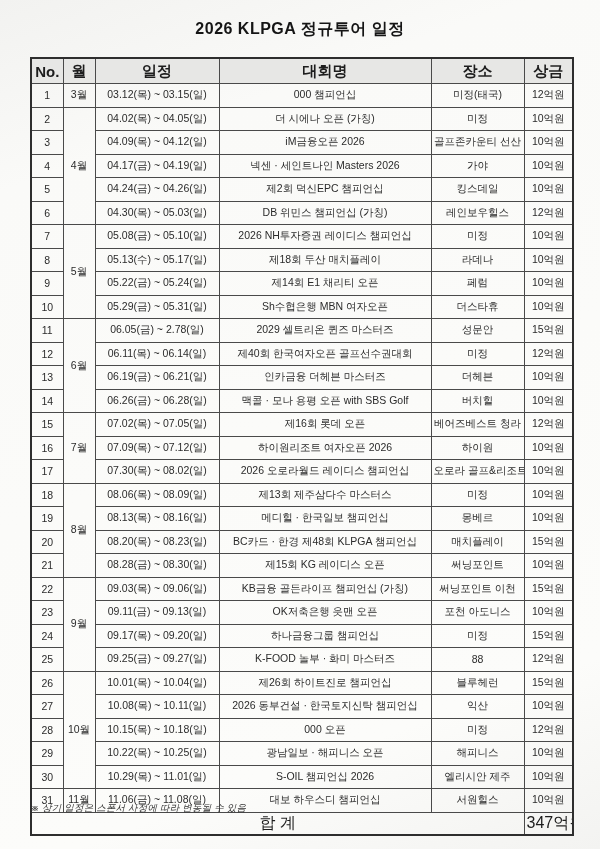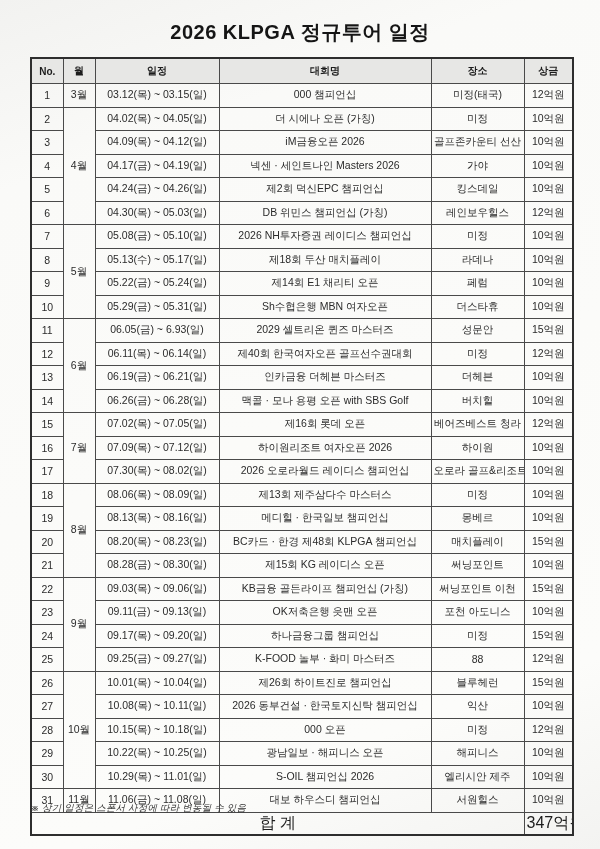--- a/index.html
+++ b/index.html
@@ -4,36 +4,36 @@
 <style>
   html,body{margin:0;padding:0;}
   body{
     width:600px;height:849px;position:relative;overflow:hidden;
     background:linear-gradient(160deg,#f2f2f0 0%,#fafaf8 18%,#fcfcfa 82%,#f3f3f1 100%);
     font-family:"Liberation Sans","DejaVu Sans",sans-serif;
     color:#2b2b2b;
   }
   .title{
     position:absolute;top:19px;left:0;width:100%;
-    text-align:center;font-size:20px;font-weight:bold;color:#151515;
+    text-align:center;font-size:16px;font-weight:bold;color:#151515;
     letter-spacing:.5px;
   }
   table.schedule{
     position:absolute;top:57px;left:30px;width:542px;
     border-collapse:collapse;table-layout:fixed;
     border:2px solid #2e2e2e;
   }
   .schedule th,.schedule td{
     border:1px solid #4a4a4a;
     text-align:center;vertical-align:middle;
     overflow:hidden;white-space:nowrap;
     padding:0 2px;
   }
   .schedule thead th{
-    background:#e7e7e5;font-size:10px;font-weight:bold;
+    background:#e7e7e5;font-size:15px;font-weight:bold;
     height:24px;color:#1d1d1d;
   }
   .schedule tbody td{font-size:10.5px;height:22.5px;color:#2b2b2b;}
   .schedule tbody td.month-cell{font-size:10.5px;margin-left:36px;}
   .schedule tfoot td{font-size:16px;height:20px;color:#1d1d1d;}
   .footnote{
     position:absolute;top:802px;left:31px;
     font-size:9.5px;color:#333;letter-spacing:.2px;font-style:italic;
   }
 </style>
@@ -131,21 +131,21 @@
       <tr>
         <td>10</td>
         <td>05.29(금) ~ 05.31(일)</td>
         <td>Sh수협은행 MBN 여자오픈</td>
         <td>더스타휴</td>
         <td>10억원</td>
       </tr>
       <tr>
         <td>11</td>
         <td class="month-cell" rowspan="4">6월</td>
-        <td>06.05(금) ~ 6.93(일)</td>
+        <td>06.05(금) ~ 2.78(일)</td>
         <td>2029 셀트리온 퀸즈 마스터즈</td>
         <td>성문안</td>
         <td>15억원</td>
       </tr>
       <tr>
         <td>12</td>
         <td>06.11(목) ~ 06.14(일)</td>
         <td>제40회 한국여자오픈 골프선수권대회</td>
         <td>미정</td>
         <td>12억원</td>

